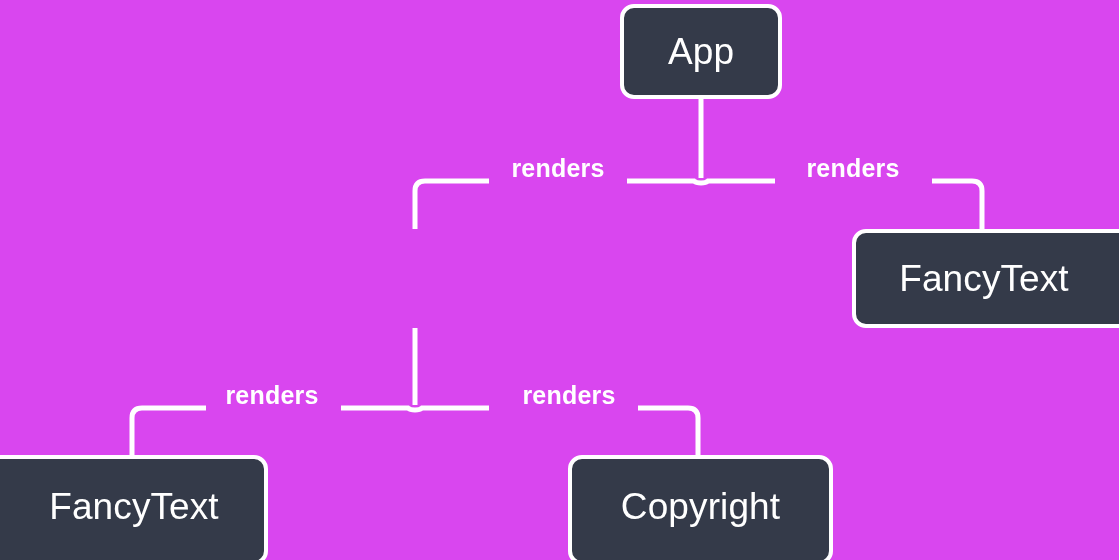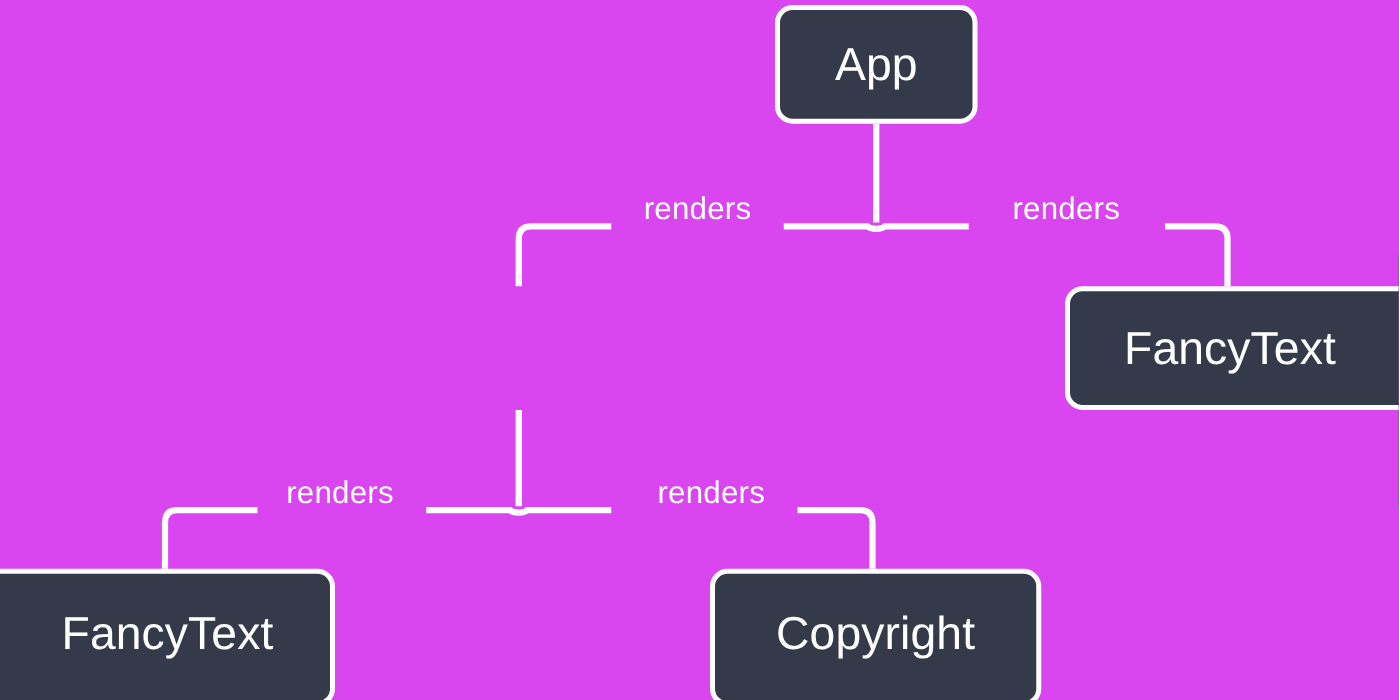--- a/index.html
+++ b/index.html
@@ -36,21 +36,21 @@
     font-size: 37px;
     font-weight: 400;
     letter-spacing: 0.1px;
     line-height: 1;
     white-space: nowrap;
   }
   .edge-label {
     position: absolute;
     color: #ffffff;
     font-size: 25px;
-    font-weight: 400;
+    font-weight: 700;
     line-height: 1;
     letter-spacing: 0.2px;
     white-space: nowrap;
     transform: translate(-50%, -50%);
   }
 </style>
 </head>
 <body>
 
 <div id="stage">

